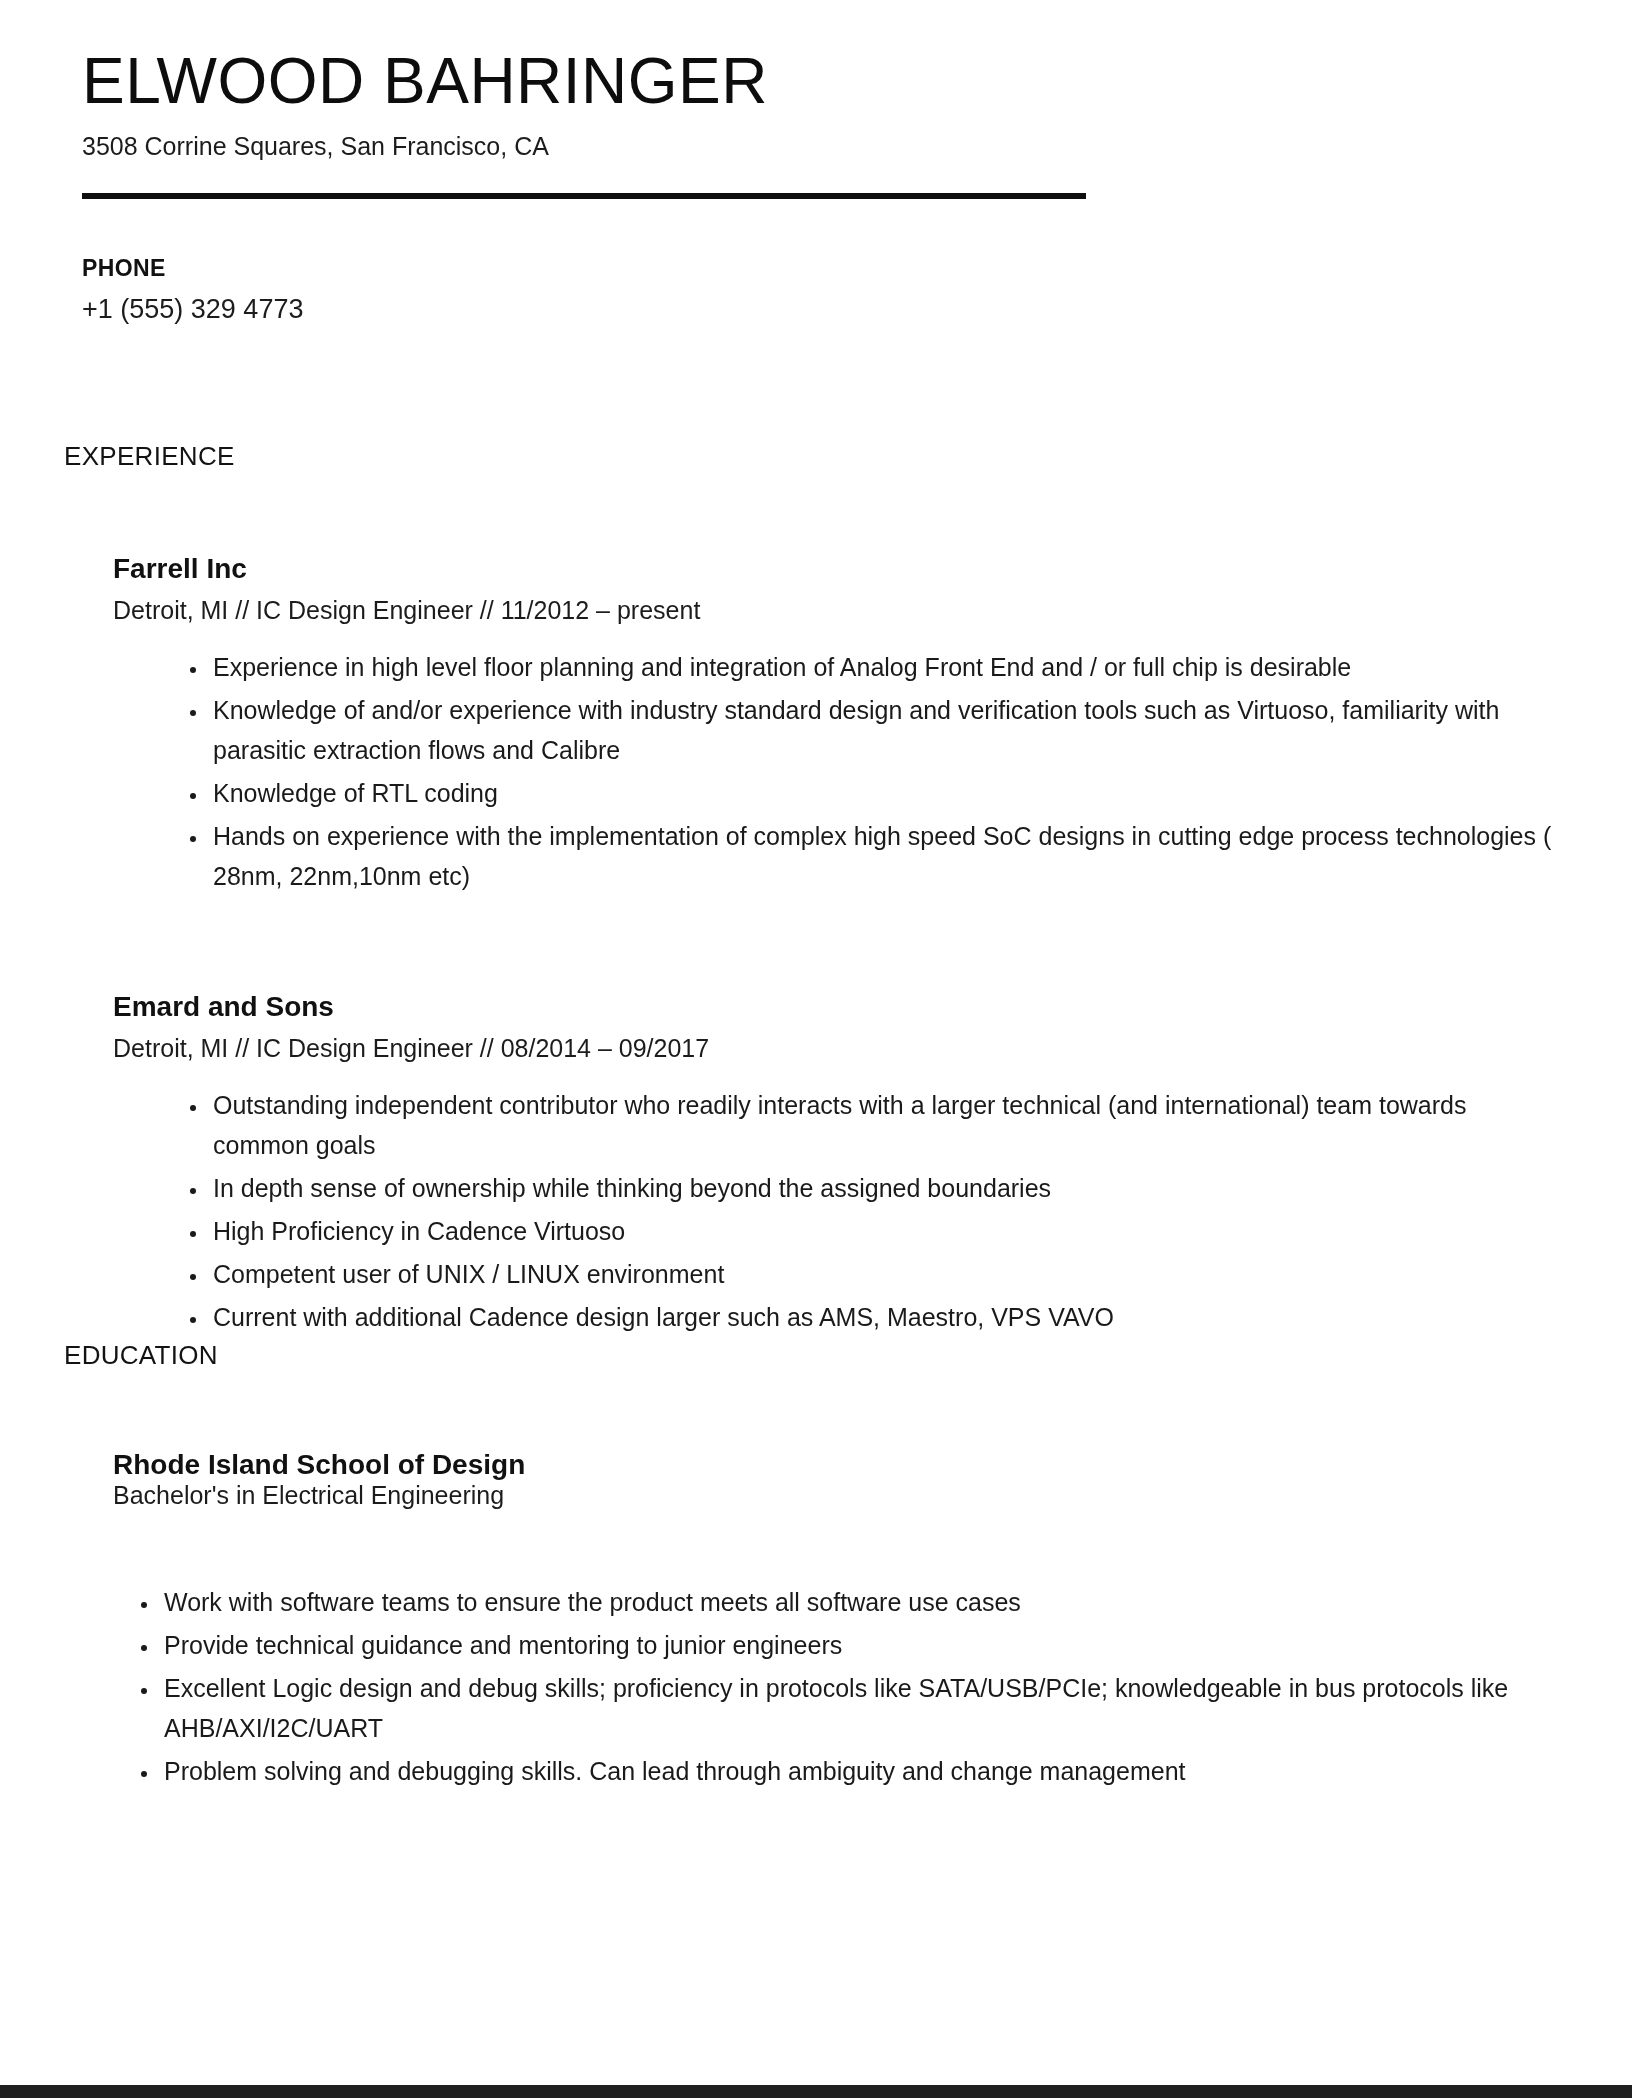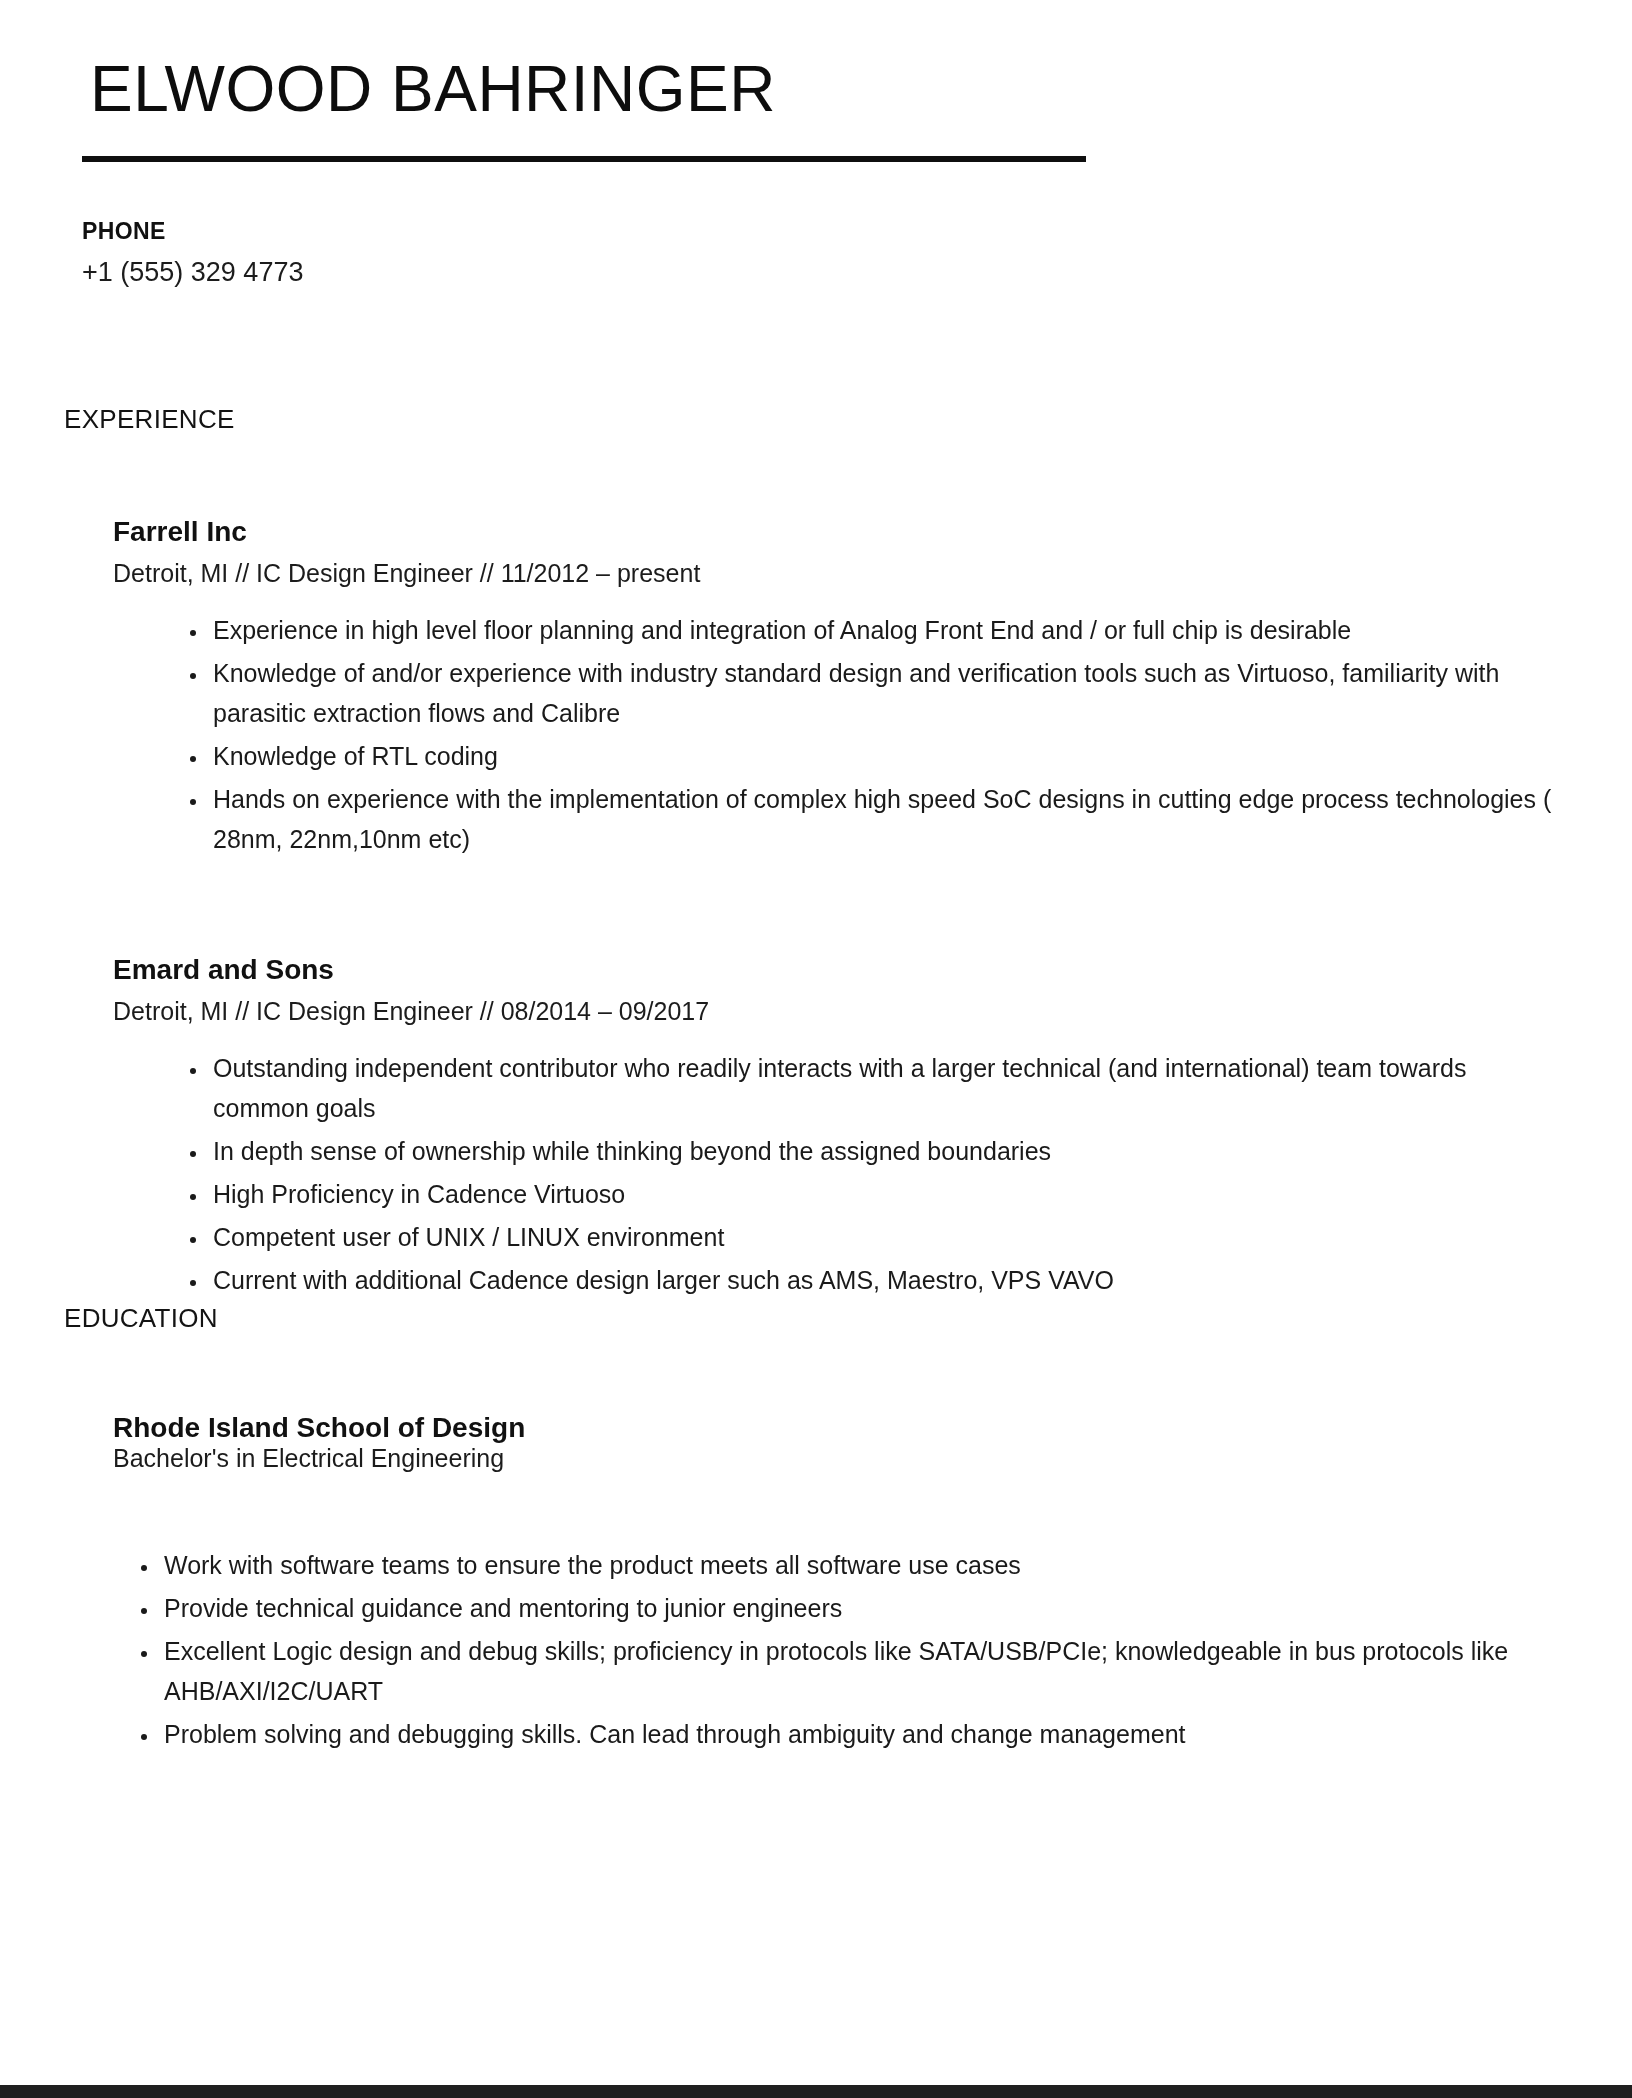--- a/index.html
+++ b/index.html
@@ -20,21 +20,21 @@
     padding: 46px 64px 0 64px;
   }
 
   
   .resume-header { margin-left: 18px; }
   .candidate-name {
     font-size: 64px;
     font-weight: 400;
     letter-spacing: 0.5px;
     color: #0d0d0d;
-    margin: 8px;
+    margin: 0;
     line-height: 1.1;
   }
   .candidate-address {
     font-size: 25px;
     color: #1c1c1c;
     margin-top: 16px;
   }
   .header-rule {
     height: 6px;
     width: 1004px;
@@ -124,20 +124,21 @@
     background: #1f1f1f;
   }
 </style>
 </head>
 <body>
 
 <div class="page">
 
   <header class="resume-header">
     <h1 class="candidate-name">ELWOOD BAHRINGER</h1>
+    <div class="candidate-address">3508 Corrine Squares, San Francisco, CA</div>
     <div class="header-rule"></div>
     <div class="contact-label">PHONE</div>
     <div class="contact-value">+1 (555) 329 4773</div>
   </header>
 
   <section class="section section-experience">
     <div class="section-heading">EXPERIENCE</div>
 
     <div class="job job-1">
       <div class="company-name">Farrell Inc</div>

